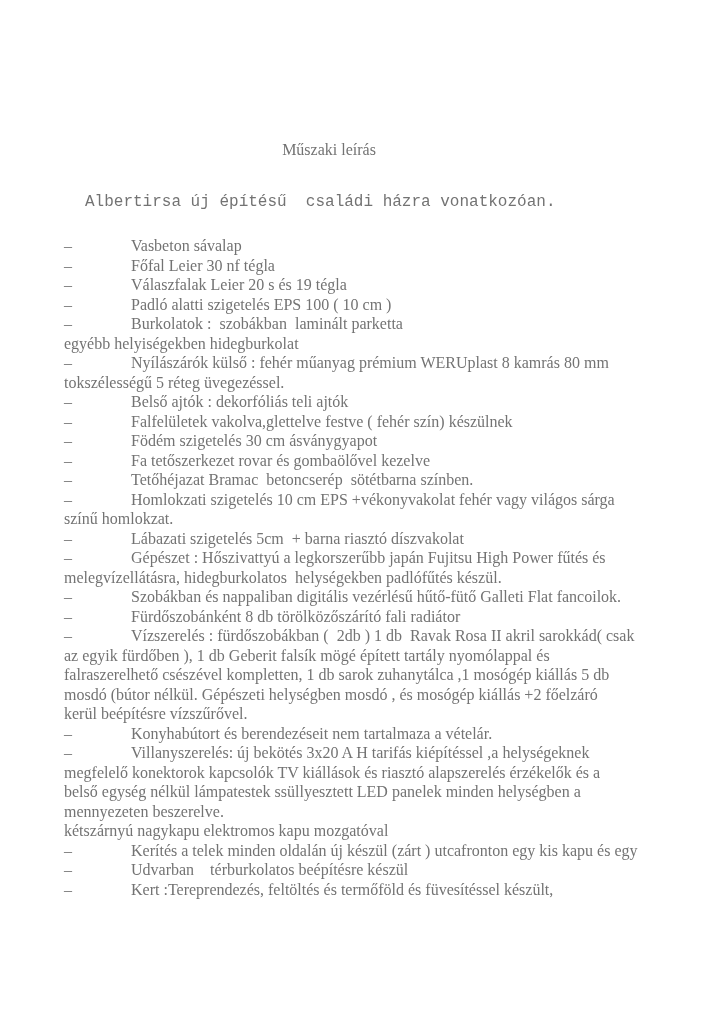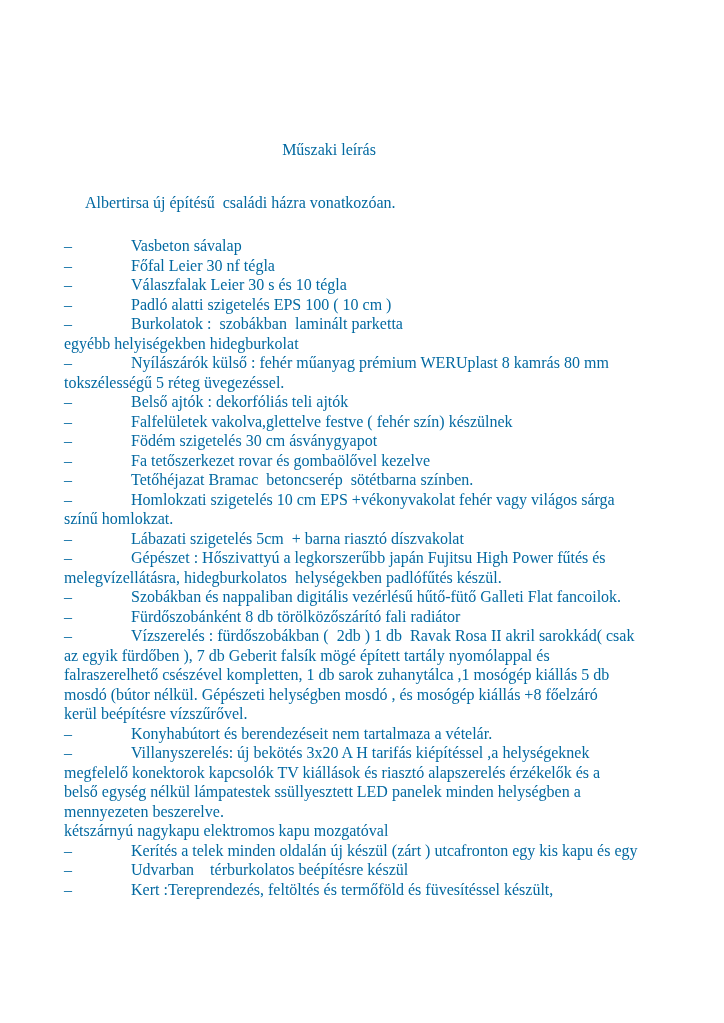--- a/index.html
+++ b/index.html
@@ -25,67 +25,68 @@
     margin-right: 66px;      
     text-align: center;
     font-weight: normal;
     font-size: 16px;
     white-space: pre;
   }
   .intro {
     margin: 33.5px 40px 0 64px;
     padding-left: 21px;      
     white-space: pre;
+    font-family: Liberation Mono, monospace;
   }
   .doc-body {
     margin: 23.5px 0 0 64px;
     width: 600px;
   }
   .line {
     white-space: pre;
     height: 19.5px;
   }
   .dash {
     display: inline-block;
     width: 67px;             
   }
 </style>
 </head>
 <body>
 
-<div class="page" style="background: rgb(255, 255, 255); color: #0369a1;">
+<div class="page" style="background: rgb(255, 255, 255); color: #737373;">
   <h1 class="doc-title">Műszaki leírás</h1>
 
   <p class="intro">Albertirsa új építésű  családi házra vonatkozóan.</p>
 
   <div class="doc-body" id="doc-lines">
       <div class="line"><span class="dash">–</span><span class="txt">Vasbeton sávalap</span></div>
       <div class="line"><span class="dash">–</span><span class="txt">Főfal Leier 30 nf tégla</span></div>
-      <div class="line"><span class="dash">–</span><span class="txt">Válaszfalak Leier 30 s és 10 tégla</span></div>
+      <div class="line"><span class="dash">–</span><span class="txt">Válaszfalak Leier 20 s és 19 tégla</span></div>
       <div class="line"><span class="dash">–</span><span class="txt">Padló alatti szigetelés EPS 100 ( 10 cm )</span></div>
       <div class="line"><span class="dash">–</span><span class="txt">Burkolatok :  szobákban  laminált parketta</span></div>
       <div class="line"><span class="txt">egyébb helyiségekben hidegburkolat</span></div>
       <div class="line"><span class="dash">–</span><span class="txt">Nyílászárók külső : fehér műanyag prémium WERUplast 8 kamrás 80 mm</span></div>
       <div class="line"><span class="txt">tokszélességű 5 réteg üvegezéssel.</span></div>
       <div class="line"><span class="dash">–</span><span class="txt">Belső ajtók : dekorfóliás teli ajtók</span></div>
       <div class="line"><span class="dash">–</span><span class="txt">Falfelületek vakolva,glettelve festve ( fehér szín) készülnek</span></div>
       <div class="line"><span class="dash">–</span><span class="txt">Födém szigetelés 30 cm ásványgyapot</span></div>
       <div class="line"><span class="dash">–</span><span class="txt">Fa tetőszerkezet rovar és gombaölővel kezelve</span></div>
       <div class="line"><span class="dash">–</span><span class="txt">Tetőhéjazat Bramac  betoncserép  sötétbarna színben.</span></div>
       <div class="line"><span class="dash">–</span><span class="txt">Homlokzati szigetelés 10 cm EPS +vékonyvakolat fehér vagy világos sárga</span></div>
       <div class="line"><span class="txt">színű homlokzat.</span></div>
       <div class="line"><span class="dash">–</span><span class="txt">Lábazati szigetelés 5cm  + barna riasztó díszvakolat</span></div>
       <div class="line"><span class="dash">–</span><span class="txt">Gépészet : Hőszivattyú a legkorszerűbb japán Fujitsu High Power fűtés és</span></div>
       <div class="line"><span class="txt">melegvízellátásra, hidegburkolatos  helységekben padlófűtés készül.</span></div>
       <div class="line"><span class="dash">–</span><span class="txt">Szobákban és nappaliban digitális vezérlésű hűtő-fütő Galleti Flat fancoilok.</span></div>
       <div class="line"><span class="dash">–</span><span class="txt">Fürdőszobánként 8 db törölközőszárító fali radiátor</span></div>
       <div class="line"><span class="dash">–</span><span class="txt">Vízszerelés : fürdőszobákban (  2db ) 1 db  Ravak Rosa II akril sarokkád( csak</span></div>
-      <div class="line"><span class="txt">az egyik fürdőben ), 7 db Geberit falsík mögé épített tartály nyomólappal és</span></div>
+      <div class="line"><span class="txt">az egyik fürdőben ), 1 db Geberit falsík mögé épített tartály nyomólappal és</span></div>
       <div class="line"><span class="txt">falraszerelhető csészével kompletten, 1 db sarok zuhanytálca ,1 mosógép kiállás 5 db</span></div>
-      <div class="line"><span class="txt">mosdó (bútor nélkül. Gépészeti helységben mosdó , és mosógép kiállás +8 főelzáró</span></div>
+      <div class="line"><span class="txt">mosdó (bútor nélkül. Gépészeti helységben mosdó , és mosógép kiállás +2 főelzáró</span></div>
       <div class="line"><span class="txt">kerül beépítésre vízszűrővel.</span></div>
       <div class="line"><span class="dash">–</span><span class="txt">Konyhabútort és berendezéseit nem tartalmaza a vételár.</span></div>
       <div class="line"><span class="dash">–</span><span class="txt">Villanyszerelés: új bekötés 3x20 A H tarifás kiépítéssel ,a helységeknek</span></div>
       <div class="line"><span class="txt">megfelelő konektorok kapcsolók TV kiállások és riasztó alapszerelés érzékelők és a</span></div>
       <div class="line"><span class="txt">belső egység nélkül lámpatestek ssüllyesztett LED panelek minden helységben a</span></div>
       <div class="line"><span class="txt">mennyezeten beszerelve.</span></div>
       <div class="line"><span class="txt">kétszárnyú nagykapu elektromos kapu mozgatóval</span></div>
       <div class="line"><span class="dash">–</span><span class="txt">Kerítés a telek minden oldalán új készül (zárt ) utcafronton egy kis kapu és egy</span></div>
       <div class="line"><span class="dash">–</span><span class="txt">Udvarban    térburkolatos beépítésre készül</span></div>
       <div class="line"><span class="dash">–</span><span class="txt">Kert :Tereprendezés, feltöltés és termőföld és füvesítéssel készült,</span></div>

